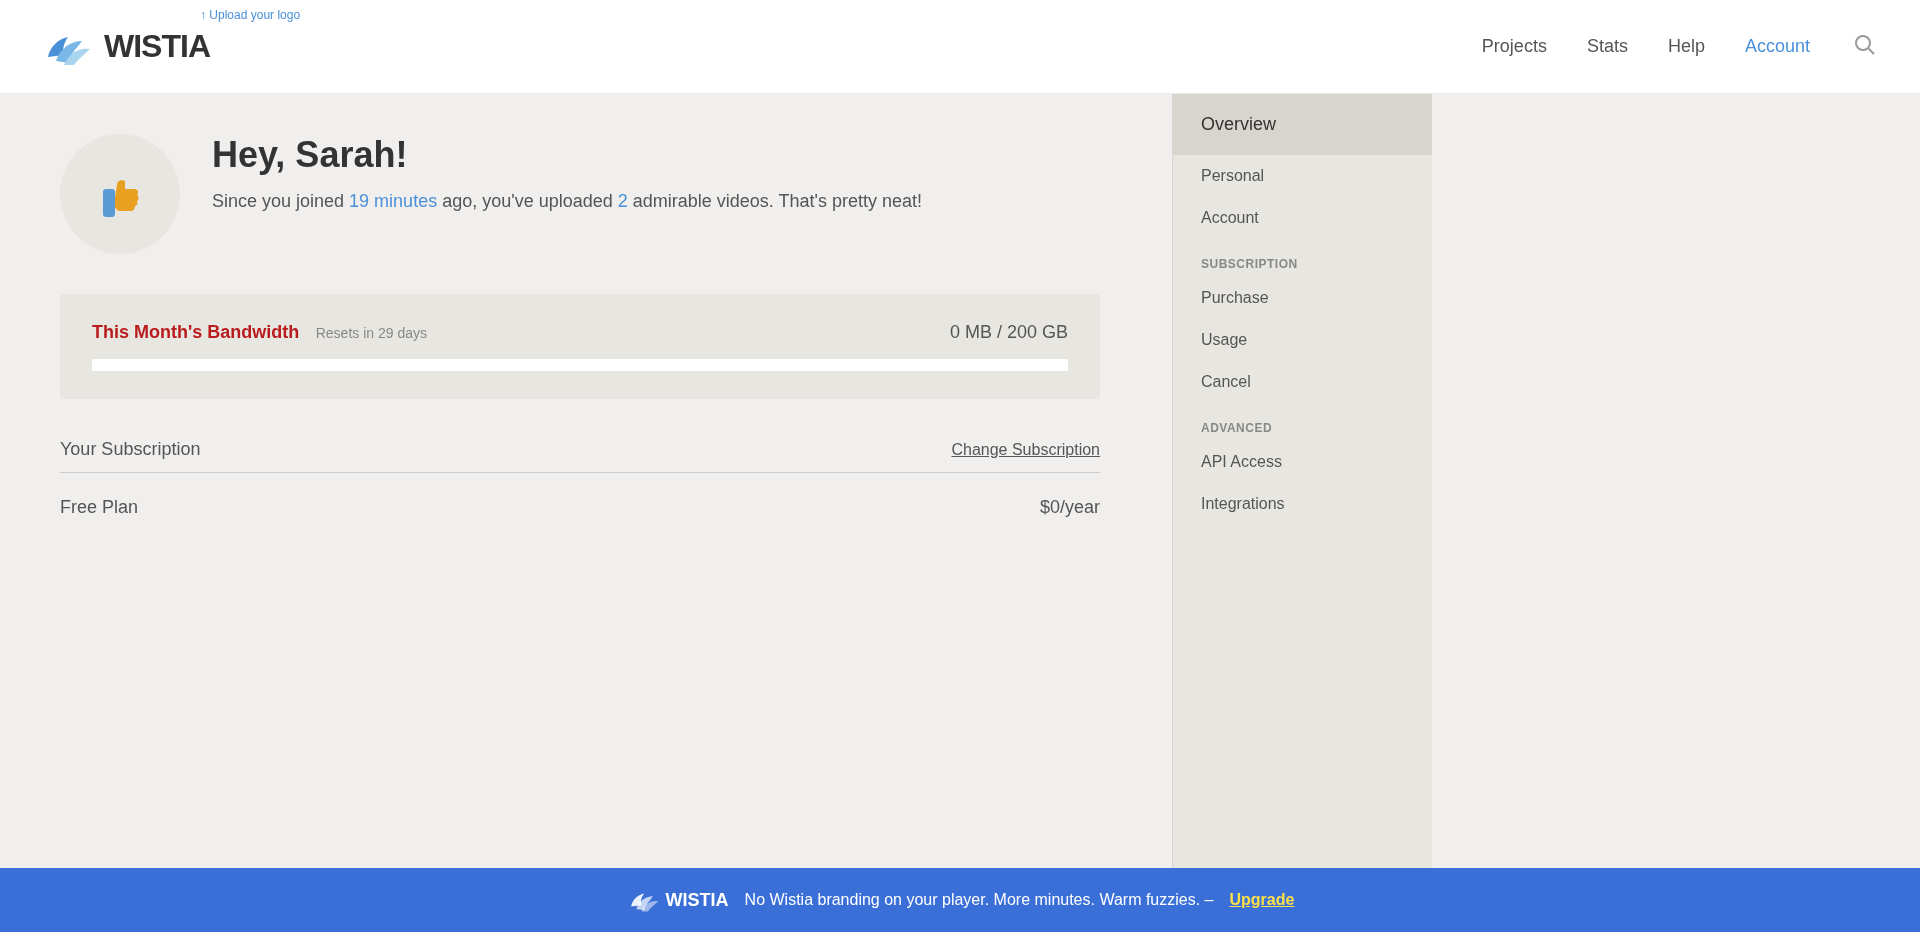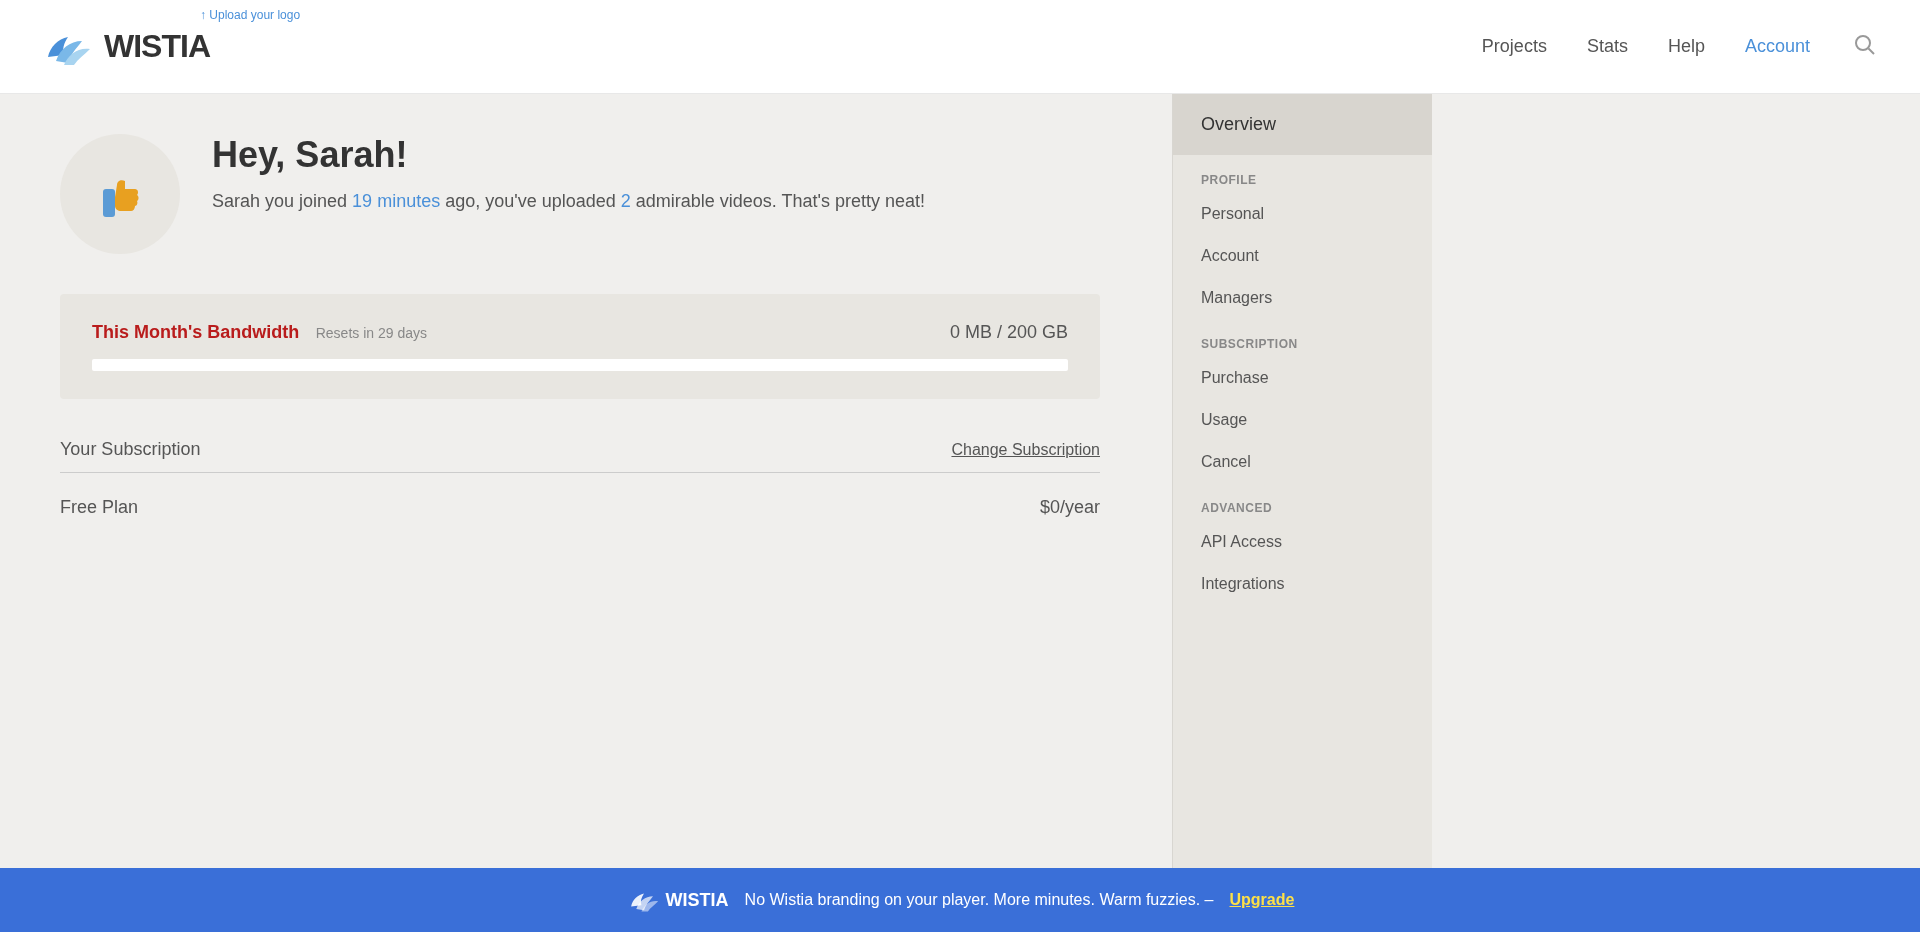--- a/index.html
+++ b/index.html
@@ -275,21 +275,21 @@
       <div class="avatar">
         <svg class="thumbs-svg" viewBox="0 0 70 70">
 
           <rect x="18" y="30" width="12" height="28" rx="3" fill="#5b9bd5"></rect>
           <path d="M30 38 L32 26 C32 22, 36 20, 40 22 L40 30 L50 30 C53 30, 54 34, 52 36 C54 37, 54 41, 52 42 C53 44, 52 47, 50 47 C50 50, 48 52, 46 52 L36 52 C33 52, 30 50, 30 47 Z" fill="#e8a020"></path>
         </svg>
       </div>
       <div class="welcome-text">
         <h1>Hey, Sarah!</h1>
         <p>
-          <span>Sarah you joined </span><a style="color:#4a90d9;text-decoration:none;">19 minutes</a><span> ago, you've uploaded </span><a style="color:#4a90d9;text-decoration:none;">2</a><span> admirable videos. That's pretty neat!</span>
+          <span>Since you joined </span><a style="color:#4a90d9;text-decoration:none;">19 minutes</a><span> ago, you've uploaded </span><a style="color:#4a90d9;text-decoration:none;">2</a><span> admirable videos. That's pretty neat!</span>
         </p>
       </div>
     </div>
 
     <div class="bandwidth-card">
       <div class="bandwidth-header">
         <div>
           <span class="bandwidth-title">This Month's Bandwidth</span>
           <span class="bandwidth-resets">Resets in 29 days</span>
         </div>
@@ -309,24 +309,22 @@
         <span>Free Plan</span>
         <span>$0/year</span>
       </div>
     </div>
 
   </div>
 
   <div class="sidebar">
     <div class="sidebar-overview">Overview</div>
 
-    <div class="sidebar-section-header">PROFILE</div>
     <div class="sidebar-item">Personal</div>
     <div class="sidebar-item">Account</div>
-    <div class="sidebar-item">Managers</div>
 
     <div class="sidebar-section-header">SUBSCRIPTION</div>
     <div class="sidebar-item">Purchase</div>
     <div class="sidebar-item">Usage</div>
     <div class="sidebar-item">Cancel</div>
 
     <div class="sidebar-section-header">ADVANCED</div>
     <div class="sidebar-item">API Access</div>
     <div class="sidebar-item">Integrations</div>
   </div>

